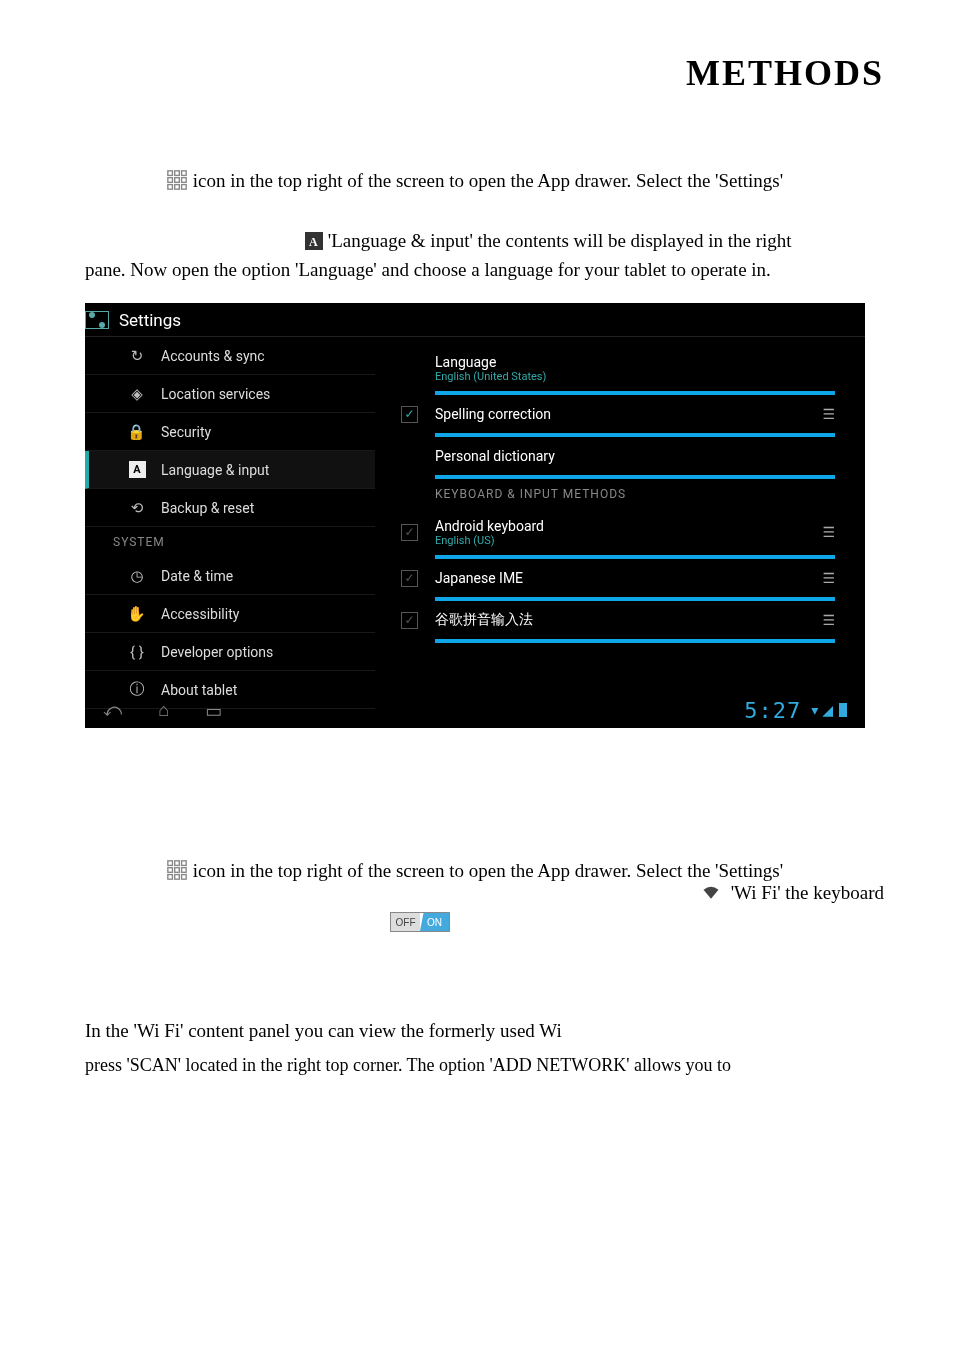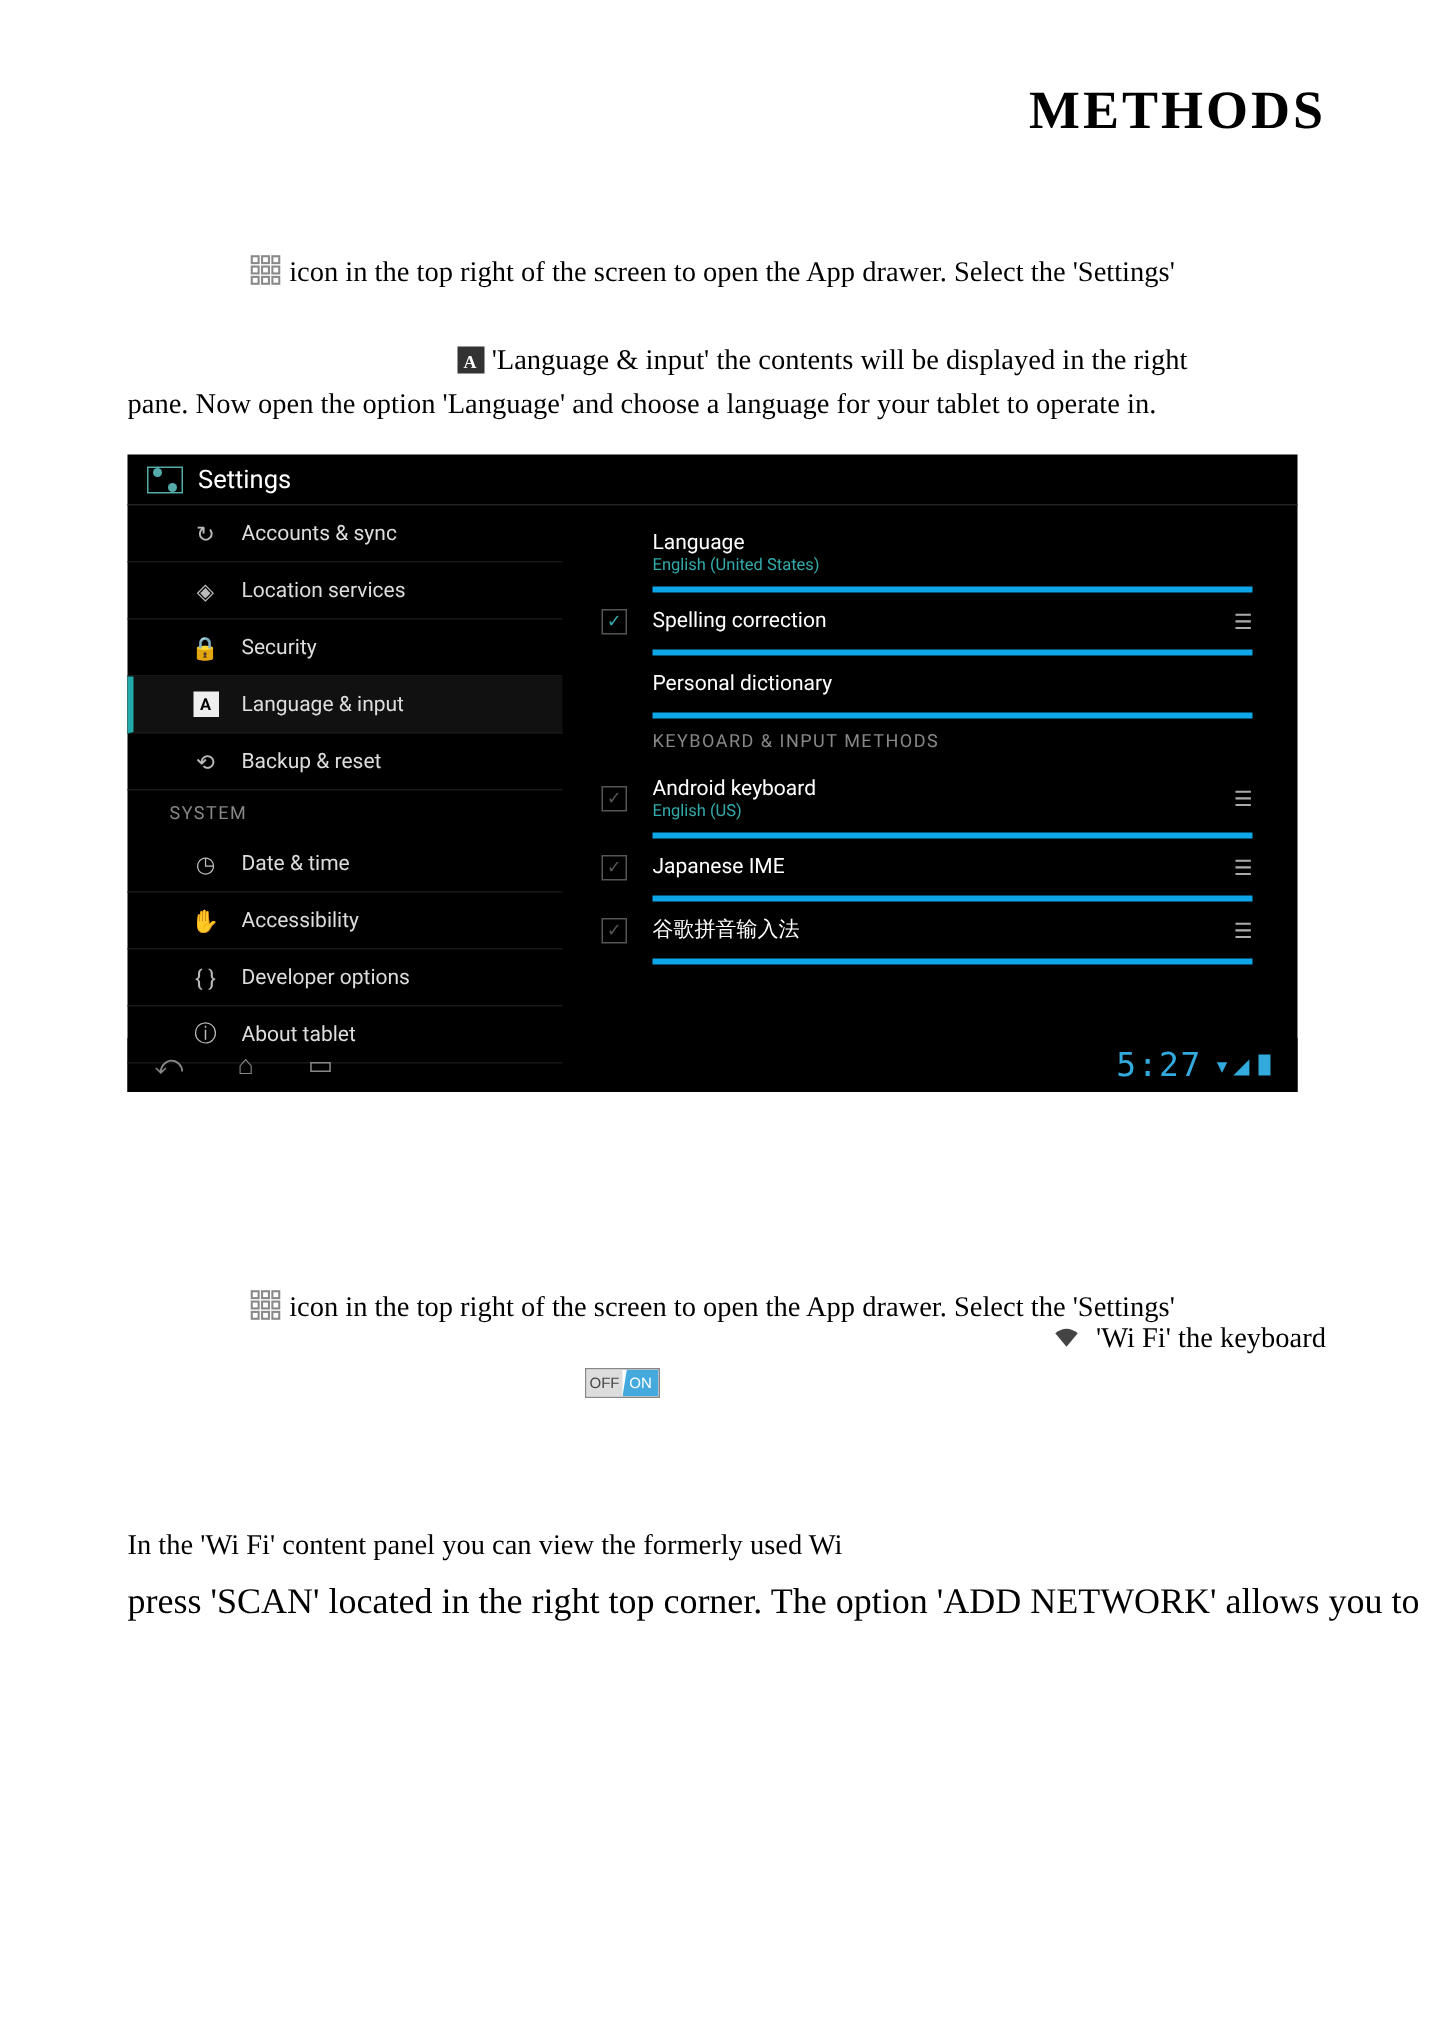--- a/index.html
+++ b/index.html
@@ -11,21 +11,21 @@
   .para2 { position:absolute; top:226px; left:85px; width:800px; font-size:19px; line-height:1.55; }
   .para2-icon { display:inline-block; width:18px; height:18px; background:#333; position:relative; top:3px; margin-left:220px; }
   .para2-icon::after { content:"A"; color:#fff; font-size:12px; font-weight:bold; position:absolute; left:4px; top:1px; }
 
   .grid-icon { display:inline-block; width:22px; height:22px; position:relative; top:4px; }
   .grid-icon svg { width:22px; height:22px; }
 
   
   .shot { position:absolute; top:303px; left:85px; width:780px; height:425px; background:#000; font-family:Roboto, Arial, sans-serif; color:#eee; }
 
-  .titlebar { height:34px; display:flex; align-items:center; padding-left:13px; border-bottom:1px solid #222; }
+  .titlebar { height:34px; display:flex; align-items:center; padding-left:0; border-bottom:1px solid #222; }
   .titlebar .sldr { width:24px; height:18px; border:1px solid #5aa; margin-right:10px; position:relative; }
   .titlebar .sldr::before{content:"";position:absolute;width:6px;height:6px;border-radius:50%;background:#5aa;top:0;left:3px;}
   .titlebar .sldr::after{content:"";position:absolute;width:6px;height:6px;border-radius:50%;background:#5aa;bottom:0;right:3px;}
   .titlebar span { font-size:17px; color:#fff; }
 
   .body { display:flex; height:355px; }
   .sidebar { width:290px; }
   .sidebar .item { display:flex; align-items:center; height:38px; padding-left:42px; font-size:14px; color:#ddd; border-bottom:1px solid #181818; }
   .sidebar .item.sel { background:#111; border-left:4px solid #2aa; padding-left:38px; }
   .sidebar .hdr { height:30px; padding-left:28px; font-size:12px; color:#888; display:flex; align-items:center; letter-spacing:1px; }
@@ -48,26 +48,26 @@
   .navbar .spacer { flex:1; }
   .navbar .clock { color:#3ad; font-family:monospace; font-size:22px; margin-right:6px; letter-spacing:1px; }
   .navbar .stat { color:#3ad; font-size:14px; margin-left:4px; }
   .navbar .batt { width:8px; height:14px; background:#3ad; margin-left:6px; }
 
   
   .para3 { position:absolute; top:855px; left:166px; width:730px; font-size:19px; line-height:1.4; }
   .para3b { position:absolute; top:882px; right:70px; font-size:19px; }
   .wifi-inline { display:inline-block; margin-right:6px; }
 
-  .toggle-img { position:absolute; top:912px; left:390px; width:50px; height:20px; display:flex; border:1px solid #888; font-family:Arial,sans-serif; }
+  .toggle-img { position:absolute; top:912px; left:390px; width:60px; height:20px; display:flex; border:1px solid #888; font-family:Arial,sans-serif; }
   .toggle-img .off{flex:1;background:#ddd;color:#444;font-size:10px;display:flex;align-items:center;justify-content:center;}
   .toggle-img .on{flex:1;background:#4ad;color:#fff;font-size:10px;display:flex;align-items:center;justify-content:center;clip-path:polygon(12% 0,100% 0,100% 100%,0 100%);}
 
   .para4 { position:absolute; top:1000px; left:85px; font-size:19px;margin-top:20px; }
-  .para5 { position:absolute; top:1055px; left:85px; font-size:24px; }
+  .para5 { position:absolute; top:1055px; left:85px; font-size:18px; }
 </style>
 </head>
 <body>
 
 <div class="brand">METHODS</div>
 
 <div class="para1">
   <span class="grid-icon">
     <svg viewBox="0 0 24 24">
         <g fill="none" stroke="#888" stroke-width="1.5">

